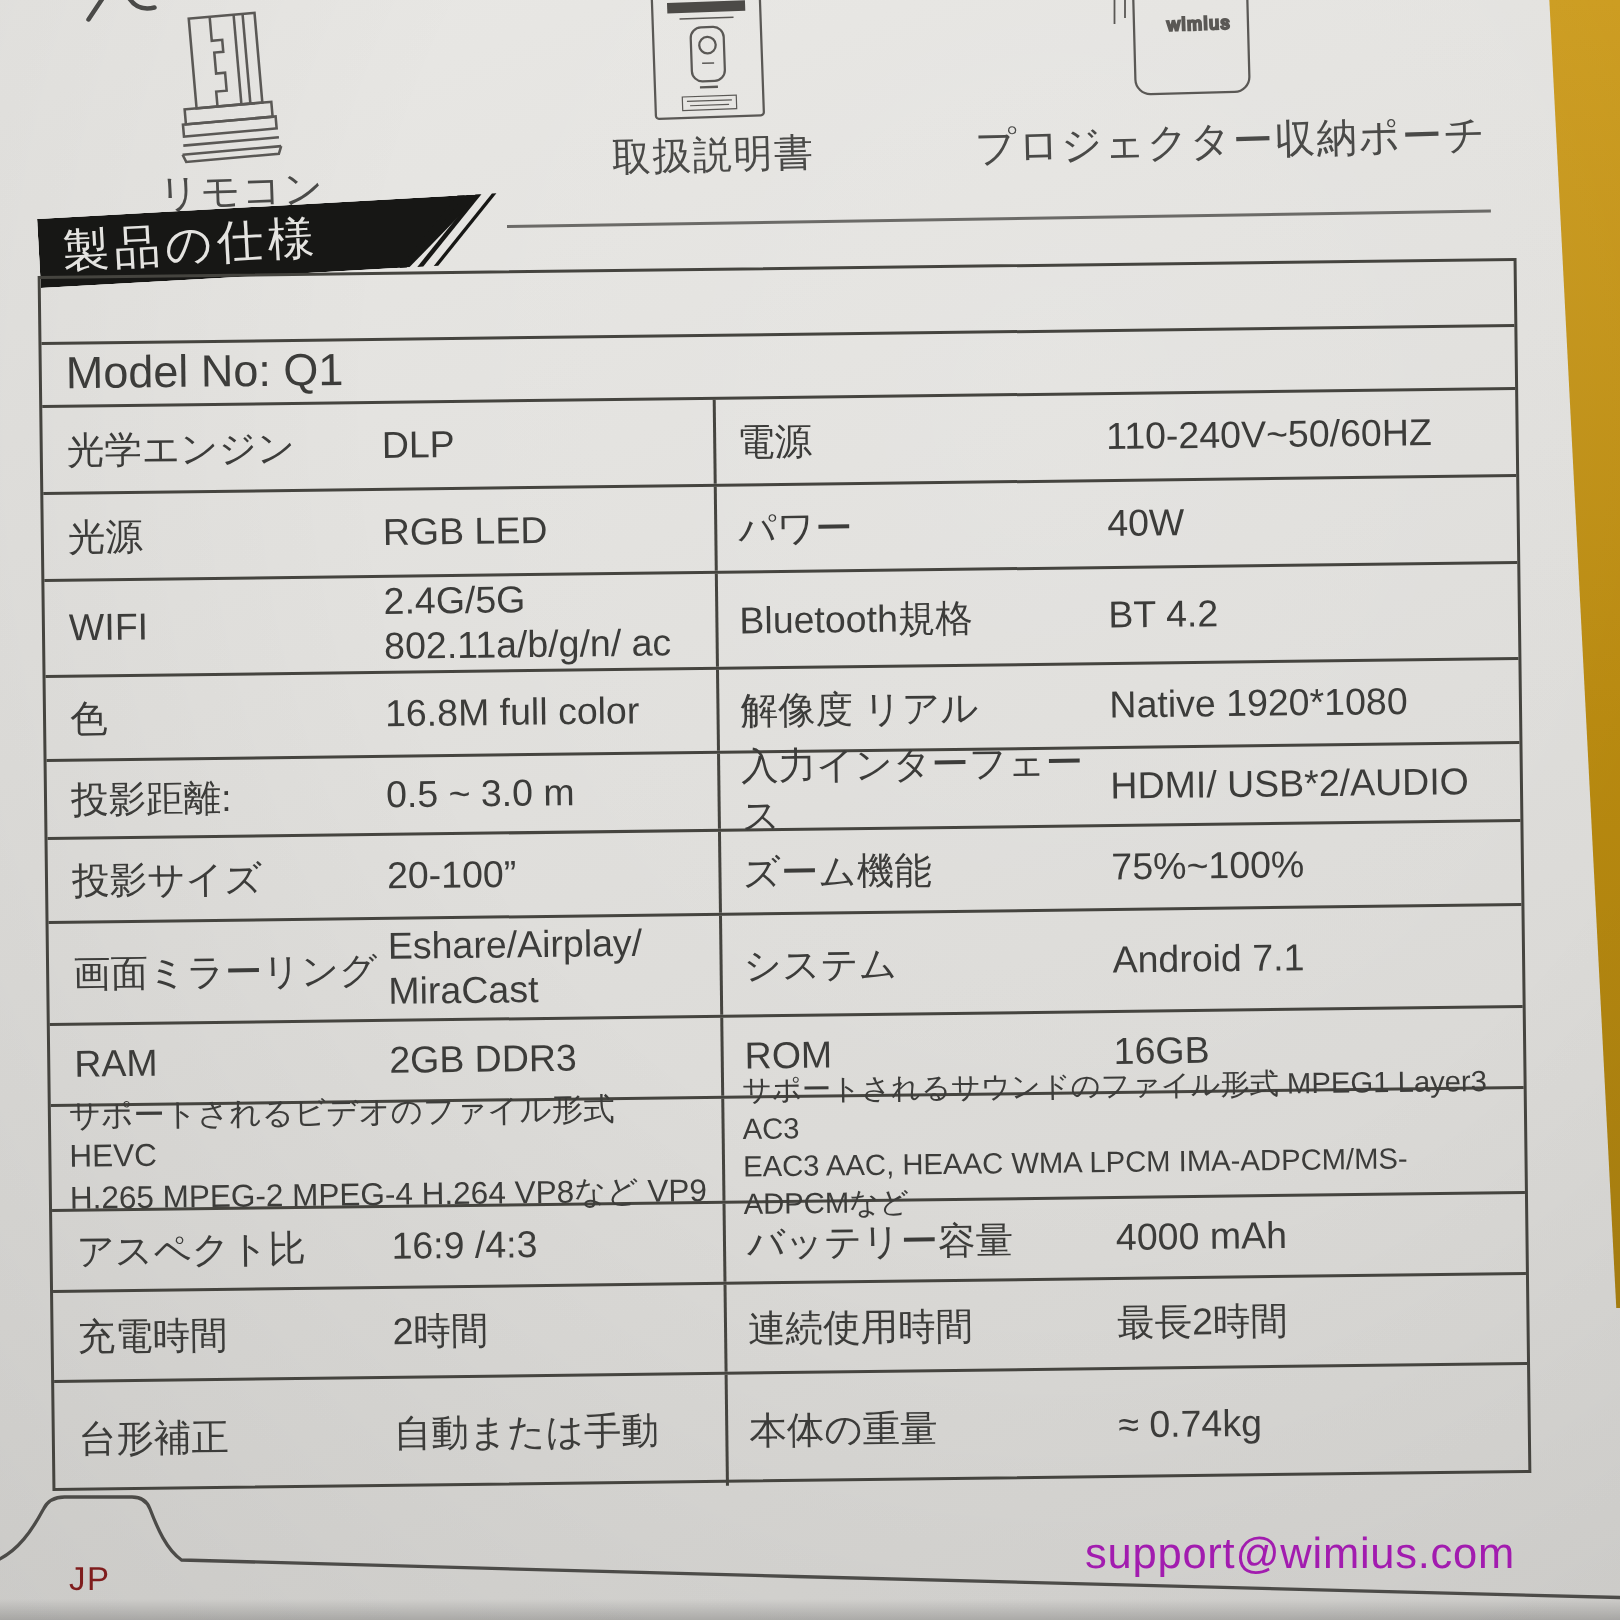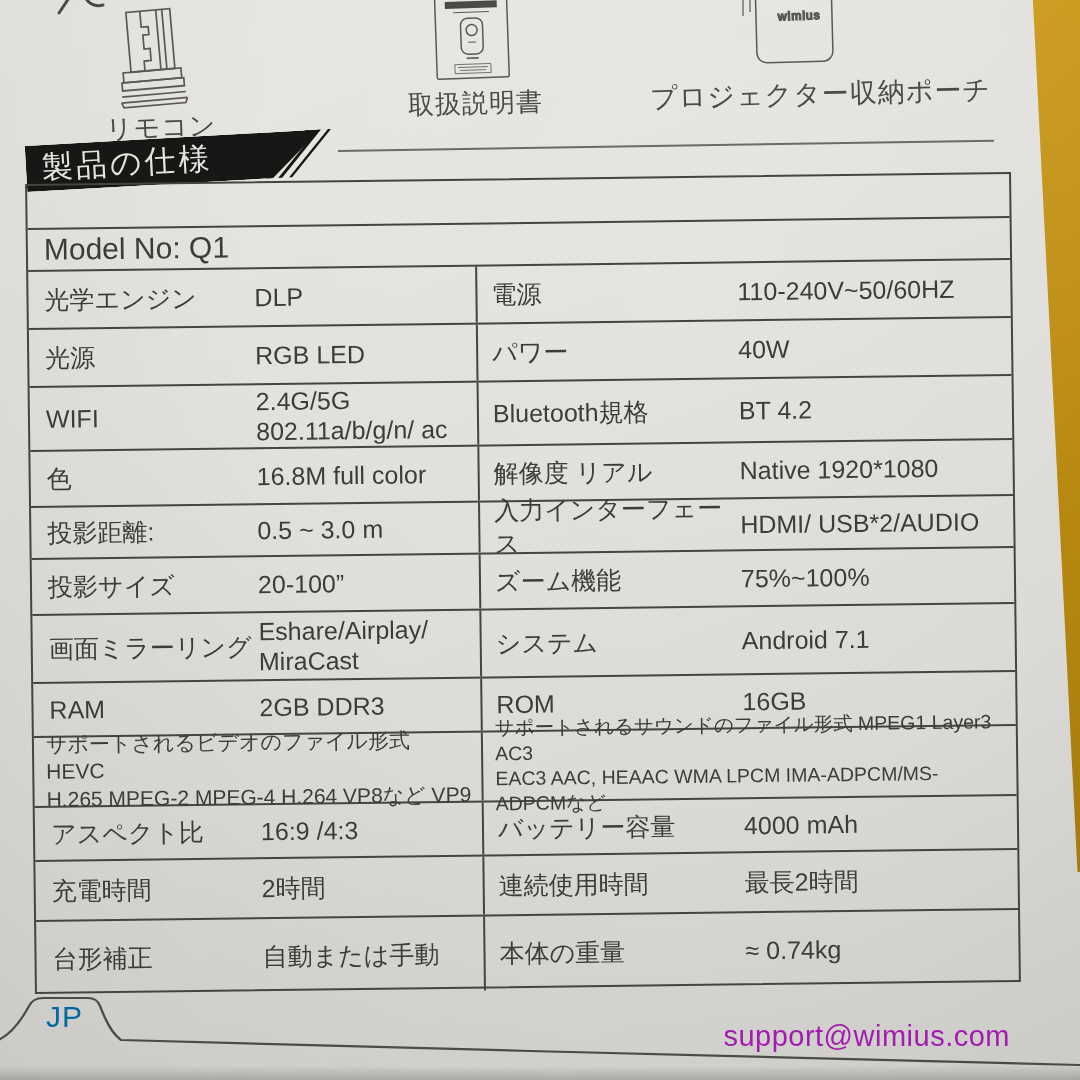--- a/index.html
+++ b/index.html
@@ -51,21 +51,21 @@
   .cell{display:flex;align-items:center;box-sizing:border-box;font-size:25px;color:#3c3c3a;}
   .cell.label{width:226px;padding-left:16px;}
   .half.right .cell.label{width:260px;padding-left:14px;}
   .cell.value{flex:1;white-space:pre-line;line-height:1.22;}
   .cell.fulltext{flex:1;padding:2px 8px 2px 12px;white-space:pre-line;line-height:1.3;align-items:center;}
   .half.left .cell.fulltext{font-size:21px;}
   .half.right .cell.fulltext{font-size:19.5px;}
 
   
   .jp-tab-svg{position:absolute;left:0;top:985px;}
-  .jp-label{position:absolute;left:46px;top:1000px;font-size:30px;color:#0369a1;letter-spacing:1px;}
+  .jp-label{position:absolute;left:46px;top:1040px;font-size:22px;color:#7f1d1d;letter-spacing:1px;}
   .support-email{position:absolute;right:70px;top:1020px;font-size:29px;color:#a21caf;letter-spacing:0.5px;}
   .partial-glyphs{position:absolute;left:55px;top:0;}
 </style>
 </head>
 <body>
 
 <div class="edge-strip"></div>
 <div class="vignette"></div>
 
 <svg class="partial-glyphs" width="70" height="16">

